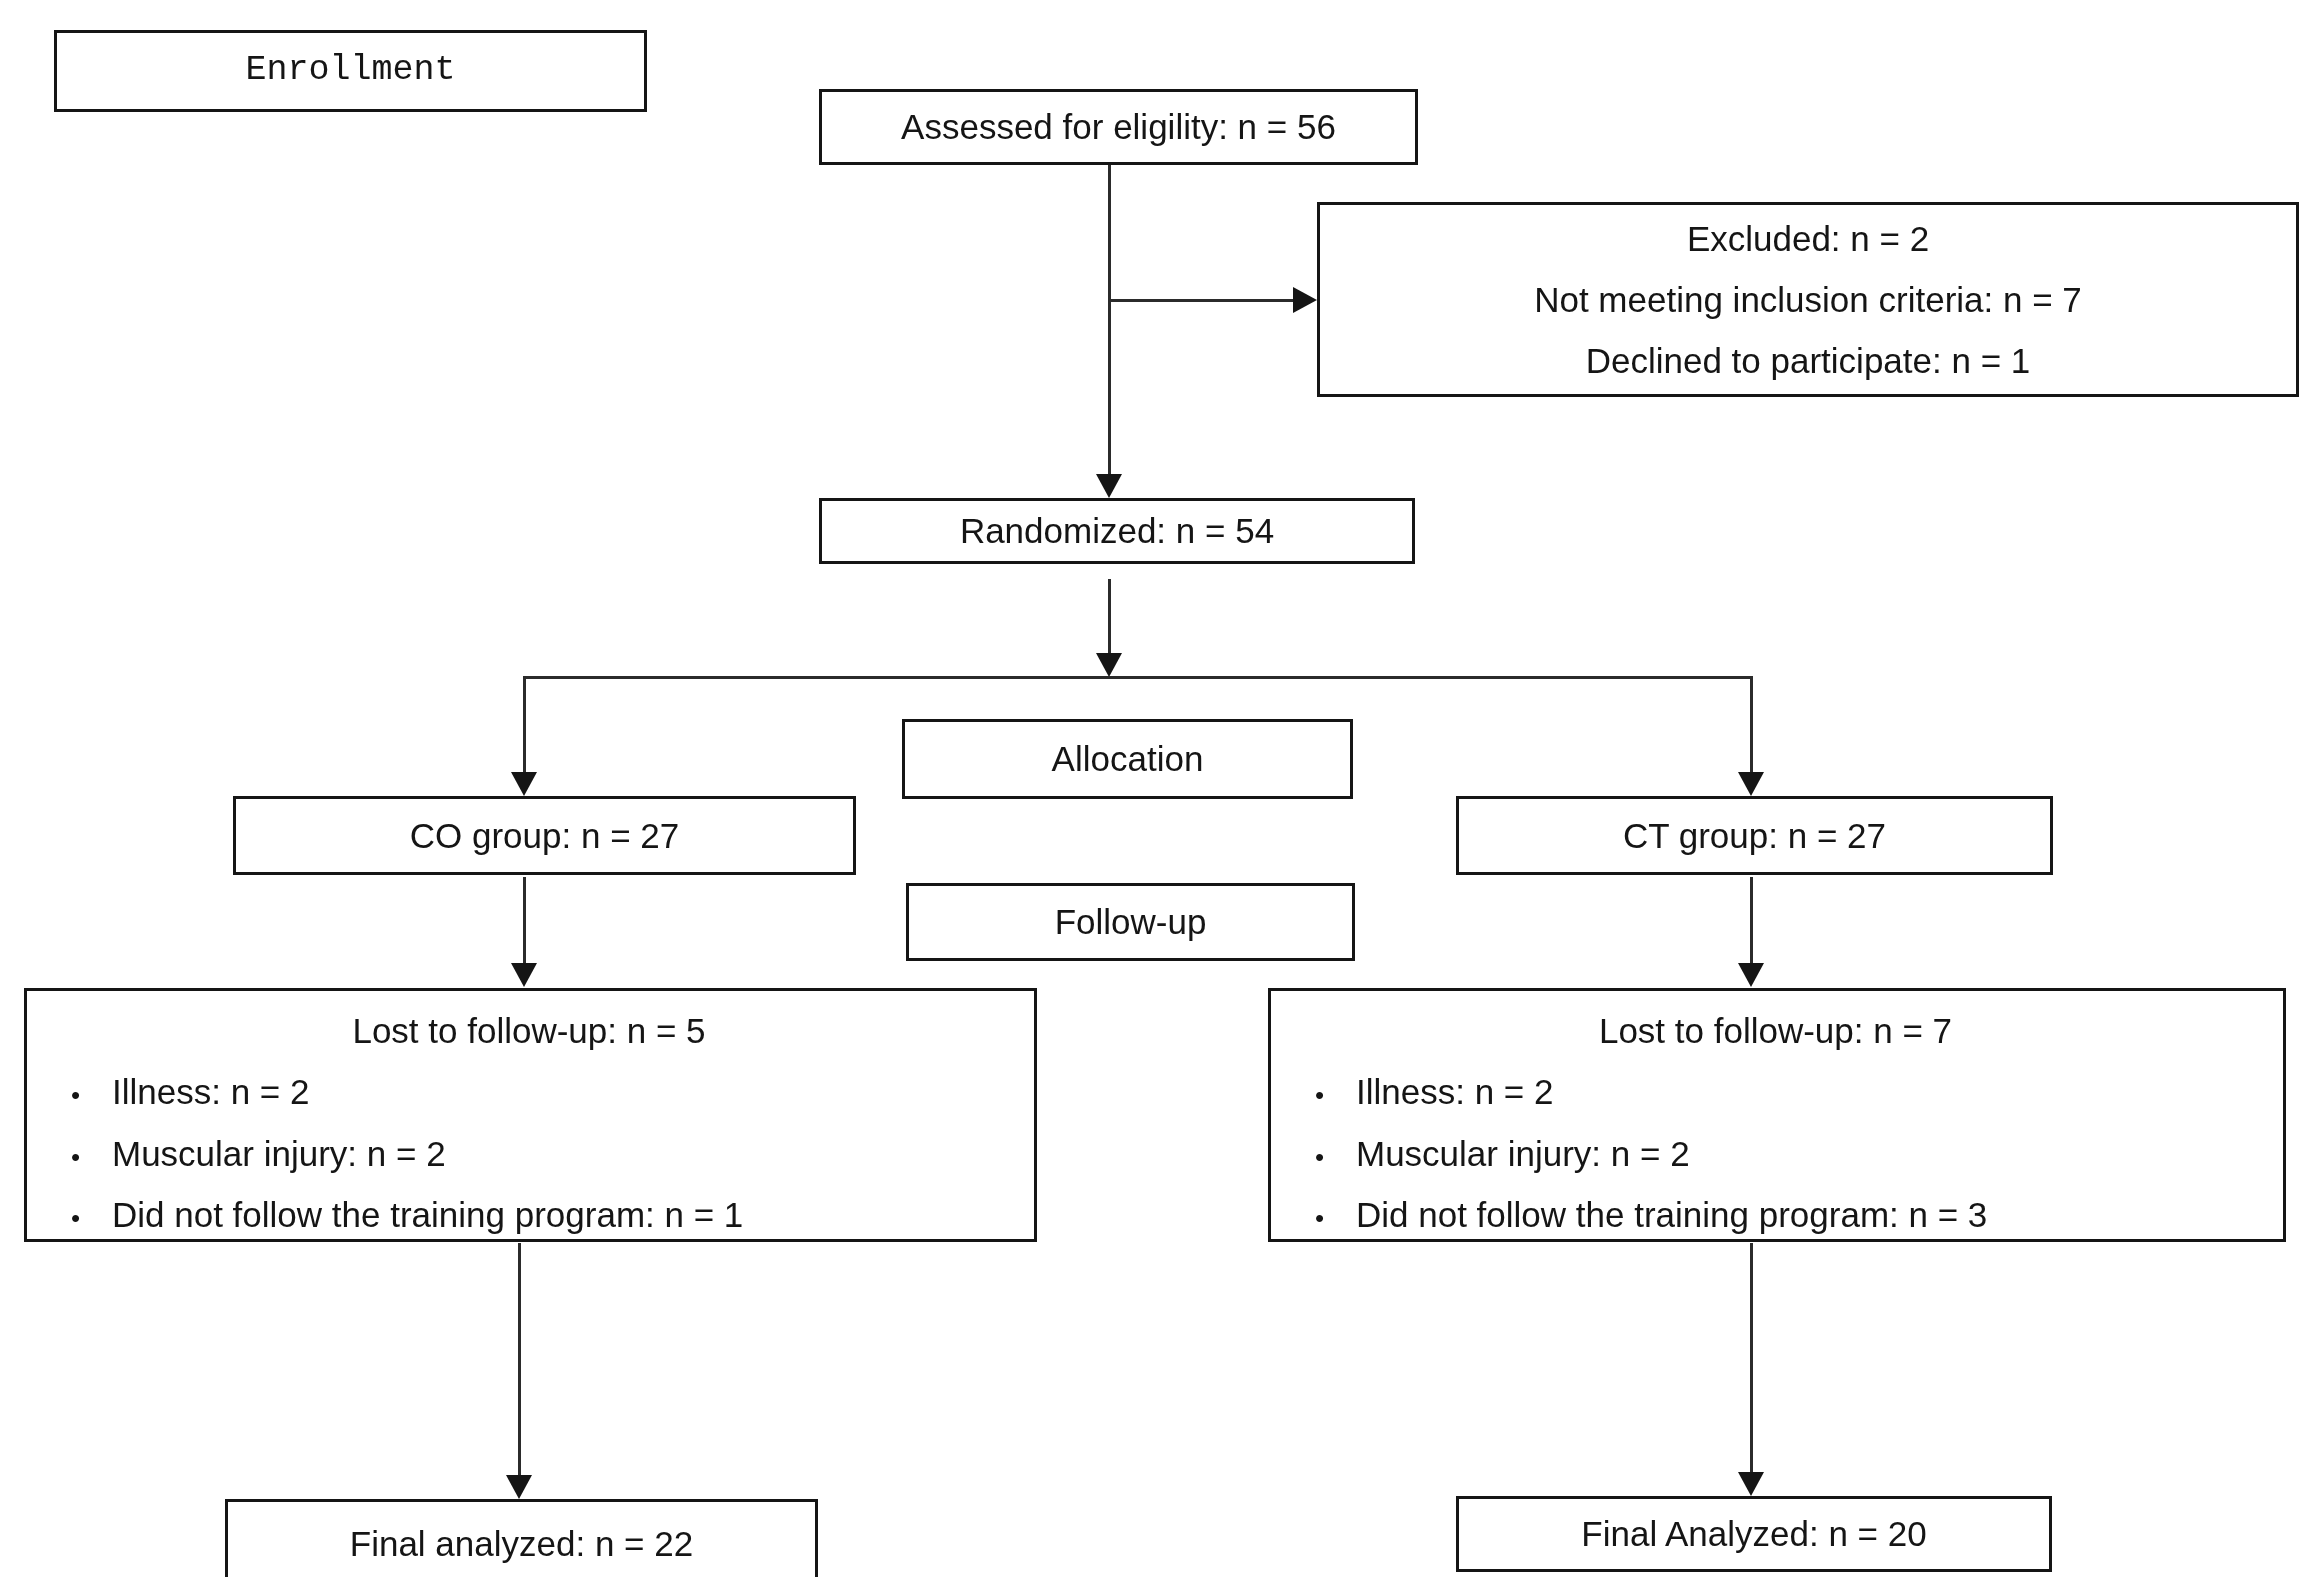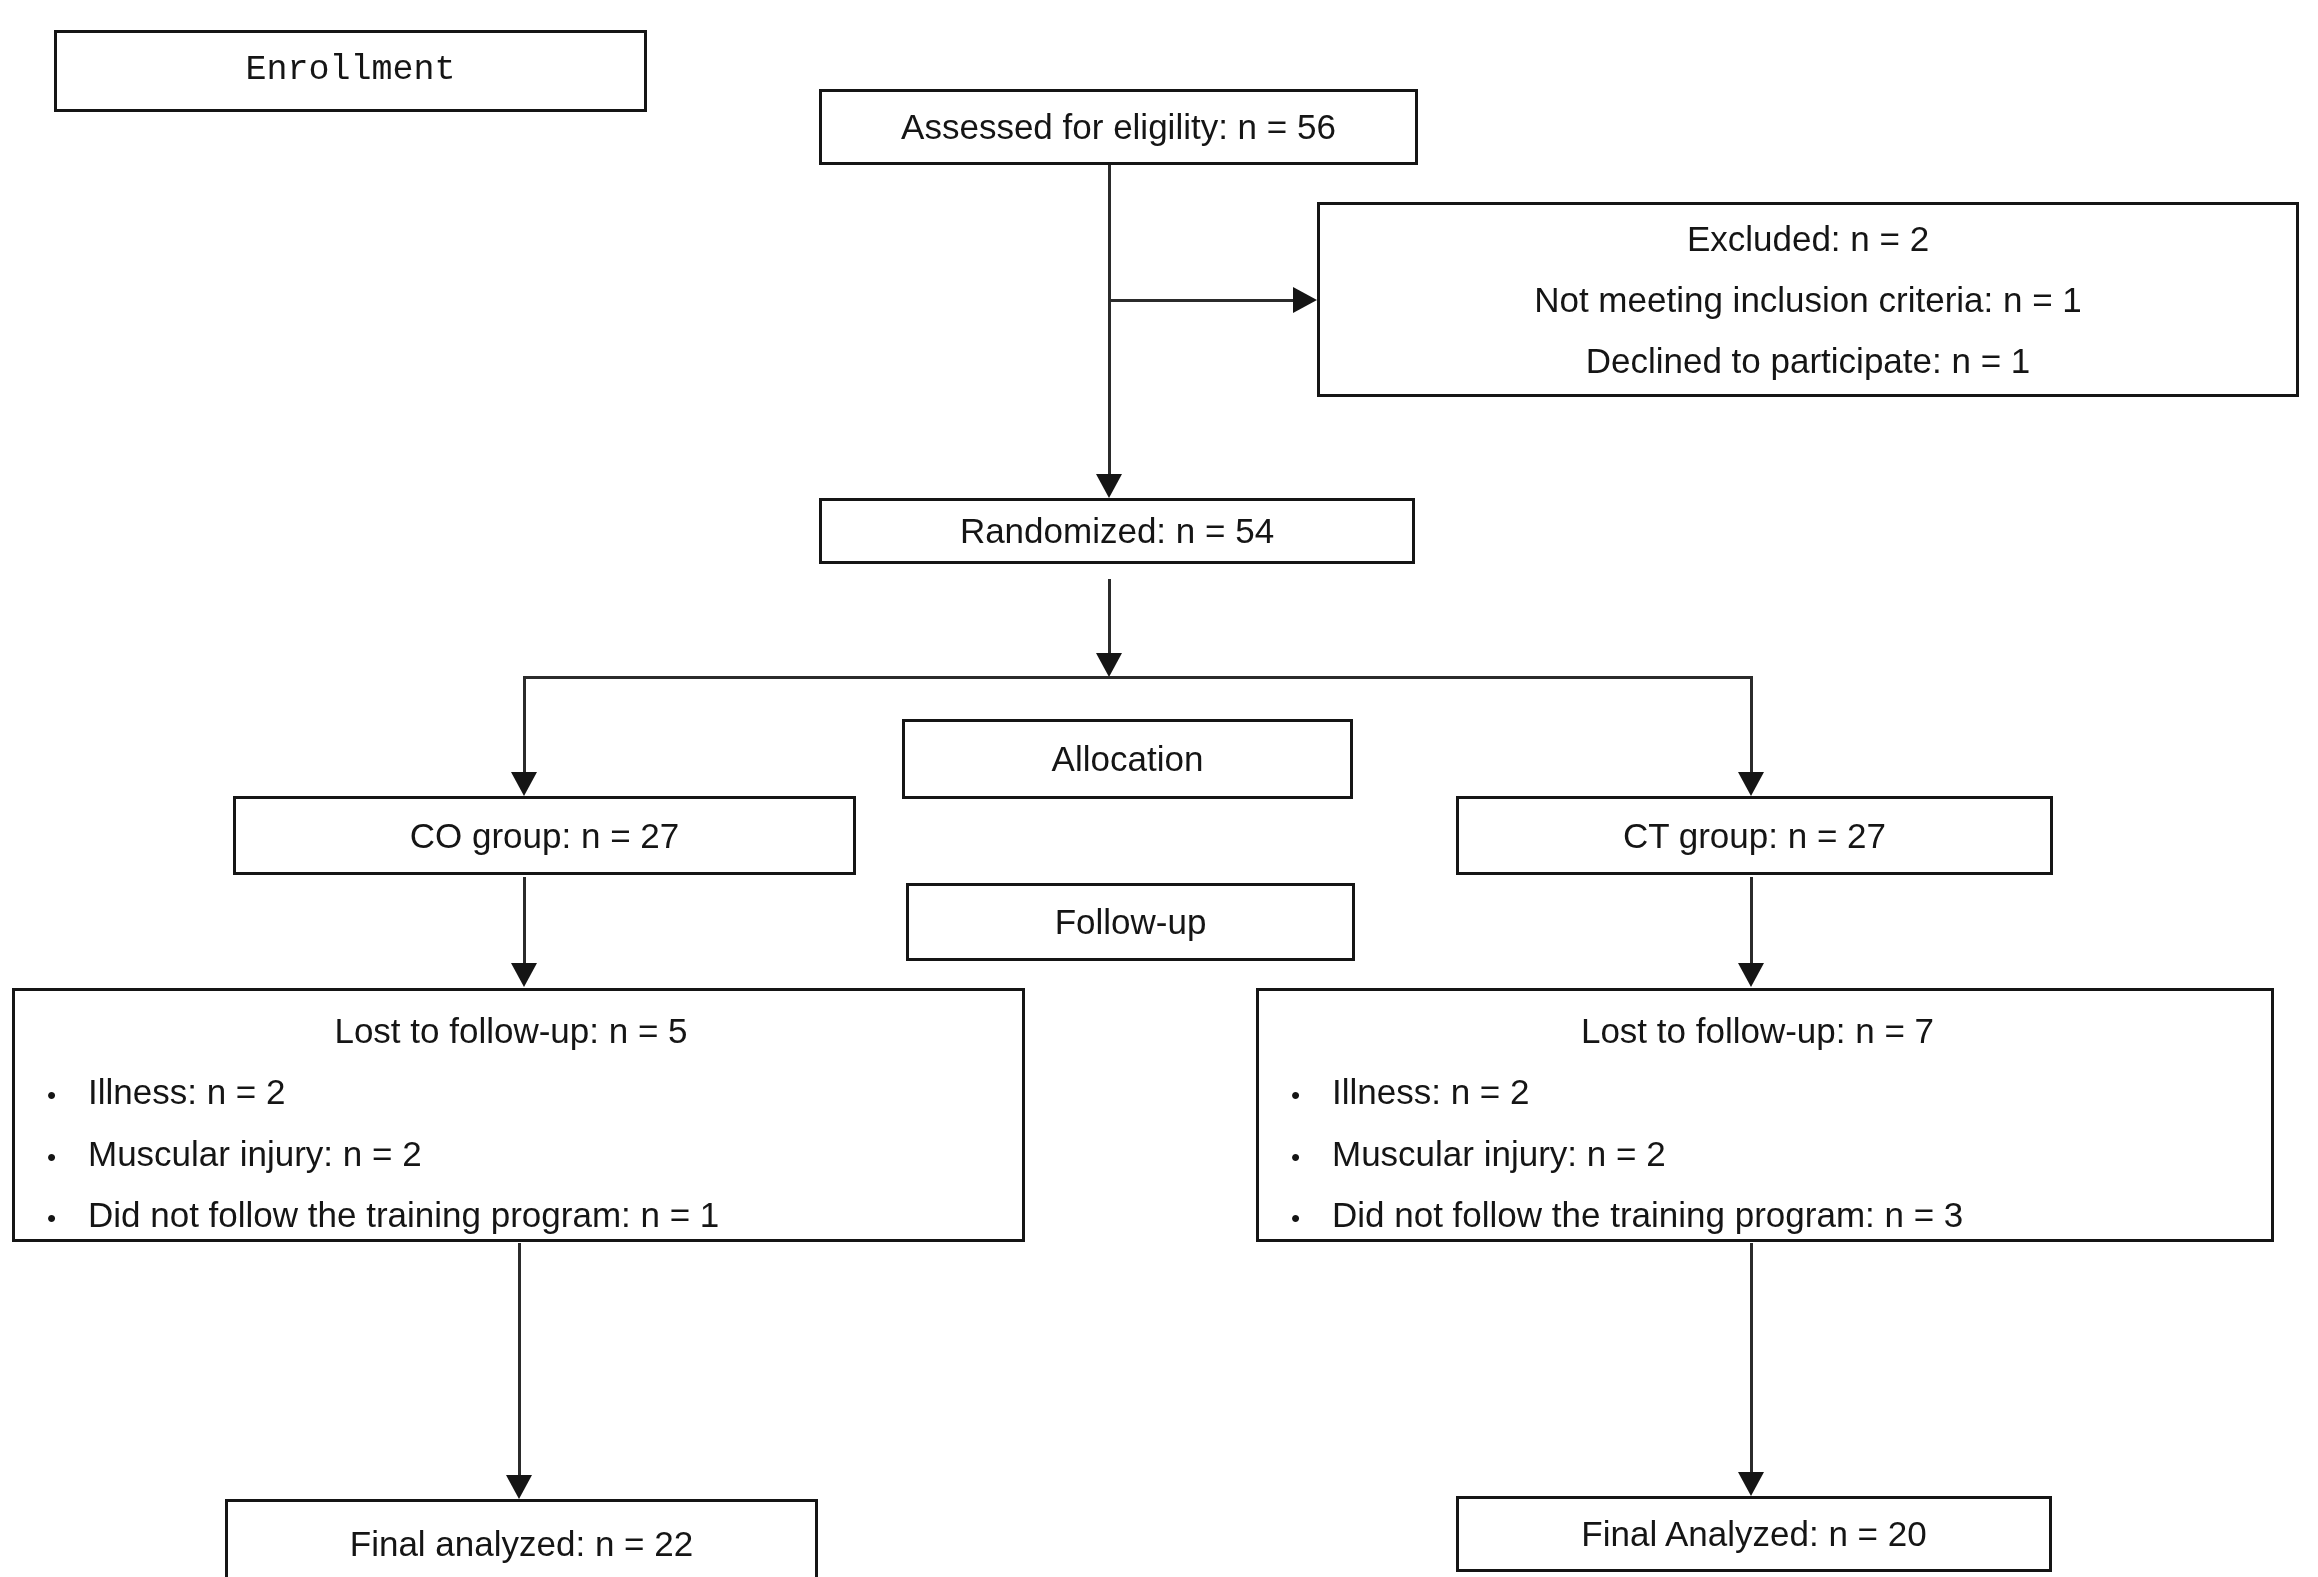--- a/index.html
+++ b/index.html
@@ -35,21 +35,22 @@
     justify-content: center;
     line-height: 1.75;
   }
   .lost-box {
     position: absolute;
     border: 3.8px solid #151515;
     background: #ffffff;
     box-sizing: border-box;
     font-size: 35px;
     color: #151515;
-    padding: 9px 15px 9px 0;
+    padding: 9px 15px 9px 12px;
+    margin-left: 12px;
   }
   .lost-title {
     text-align: center;
     line-height: 1.75;
   }
   .bullet-row {
     display: flex;
     align-items: baseline;
     line-height: 1.75;
   }
@@ -107,21 +108,21 @@
     <span>Follow-up</span>
   </div>
 
 
   <div class="box" style="left:819px; top:89px; width:599px; height:76px;">
     <span>Assessed for eligility: n = 56</span>
   </div>
 
   <div class="box multiline" style="left:1317px; top:202px; width:982px; height:195px;">
     <div>Excluded: n = 2</div>
-    <div>Not meeting inclusion criteria: n = 1</div>
+    <div>Not meeting inclusion criteria: n = 7</div>
     <div>Declined to participate: n = 1</div>
   </div>
 
   <div class="box" style="left:819px; top:498px; width:596px; height:66px;">
     <span>Randomized: n = 54</span>
   </div>
 
   <div class="box" style="left:233px; top:796px; width:623px; height:79px;text-align:right;">
     <span>CO group: n = 27</span>
   </div>

